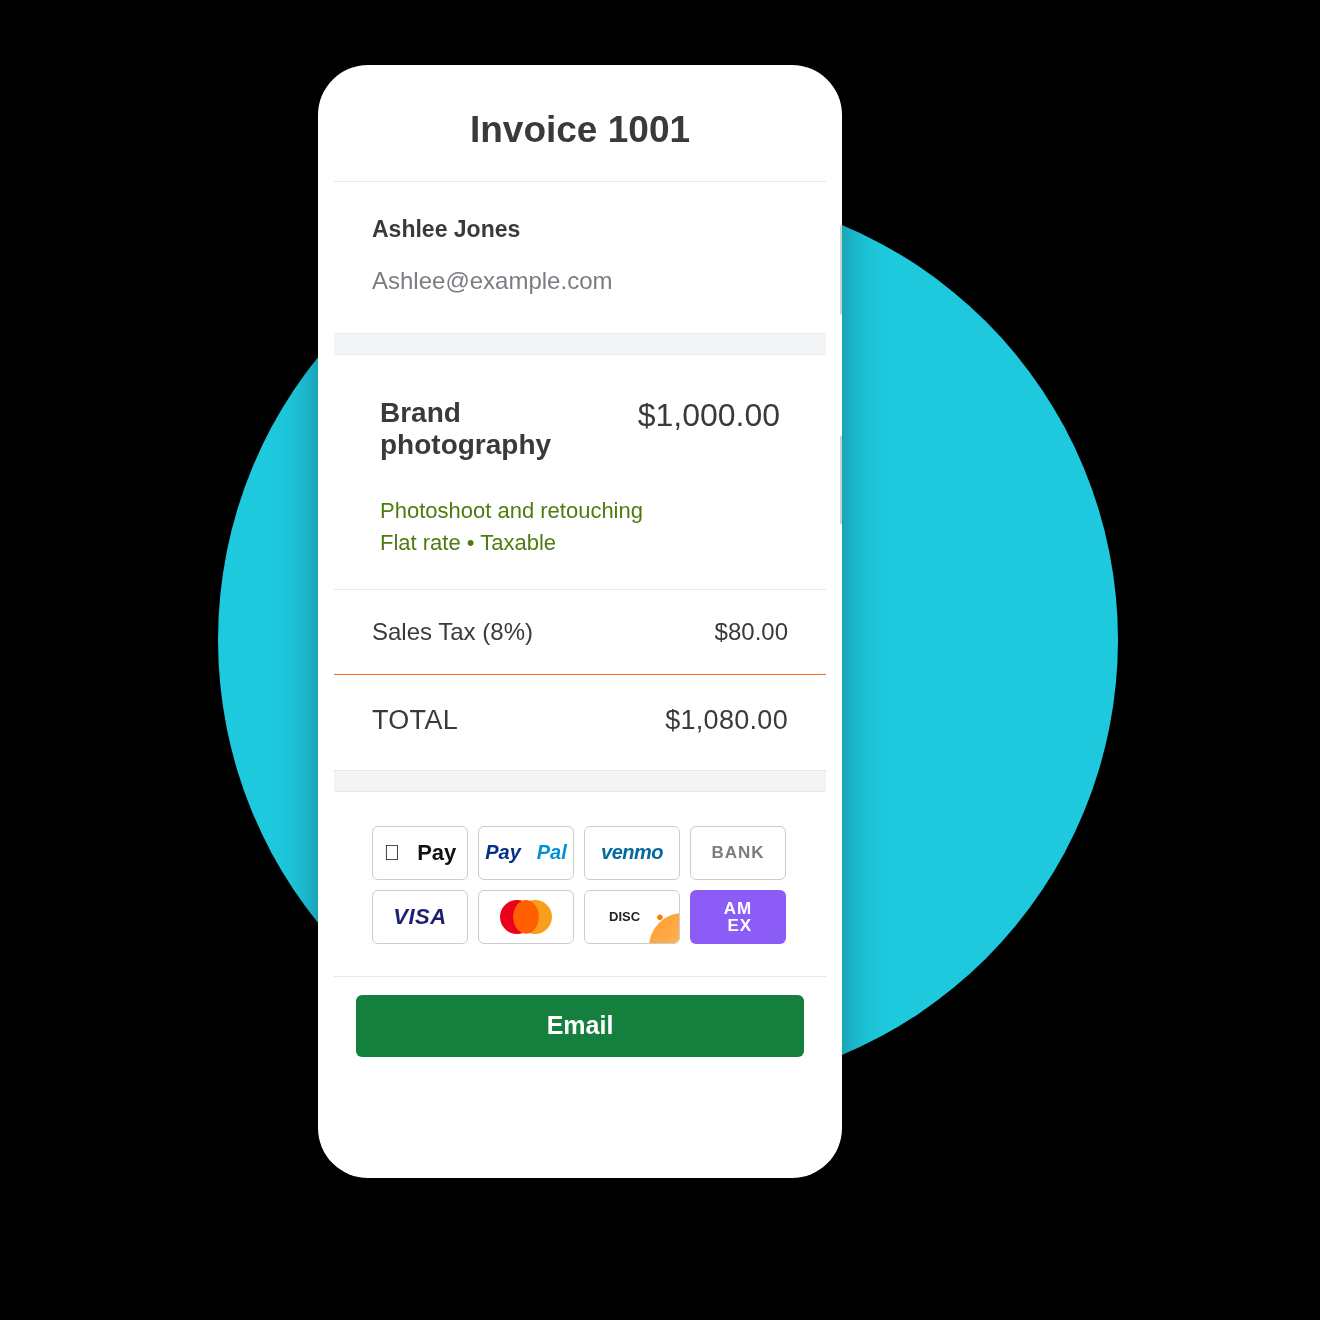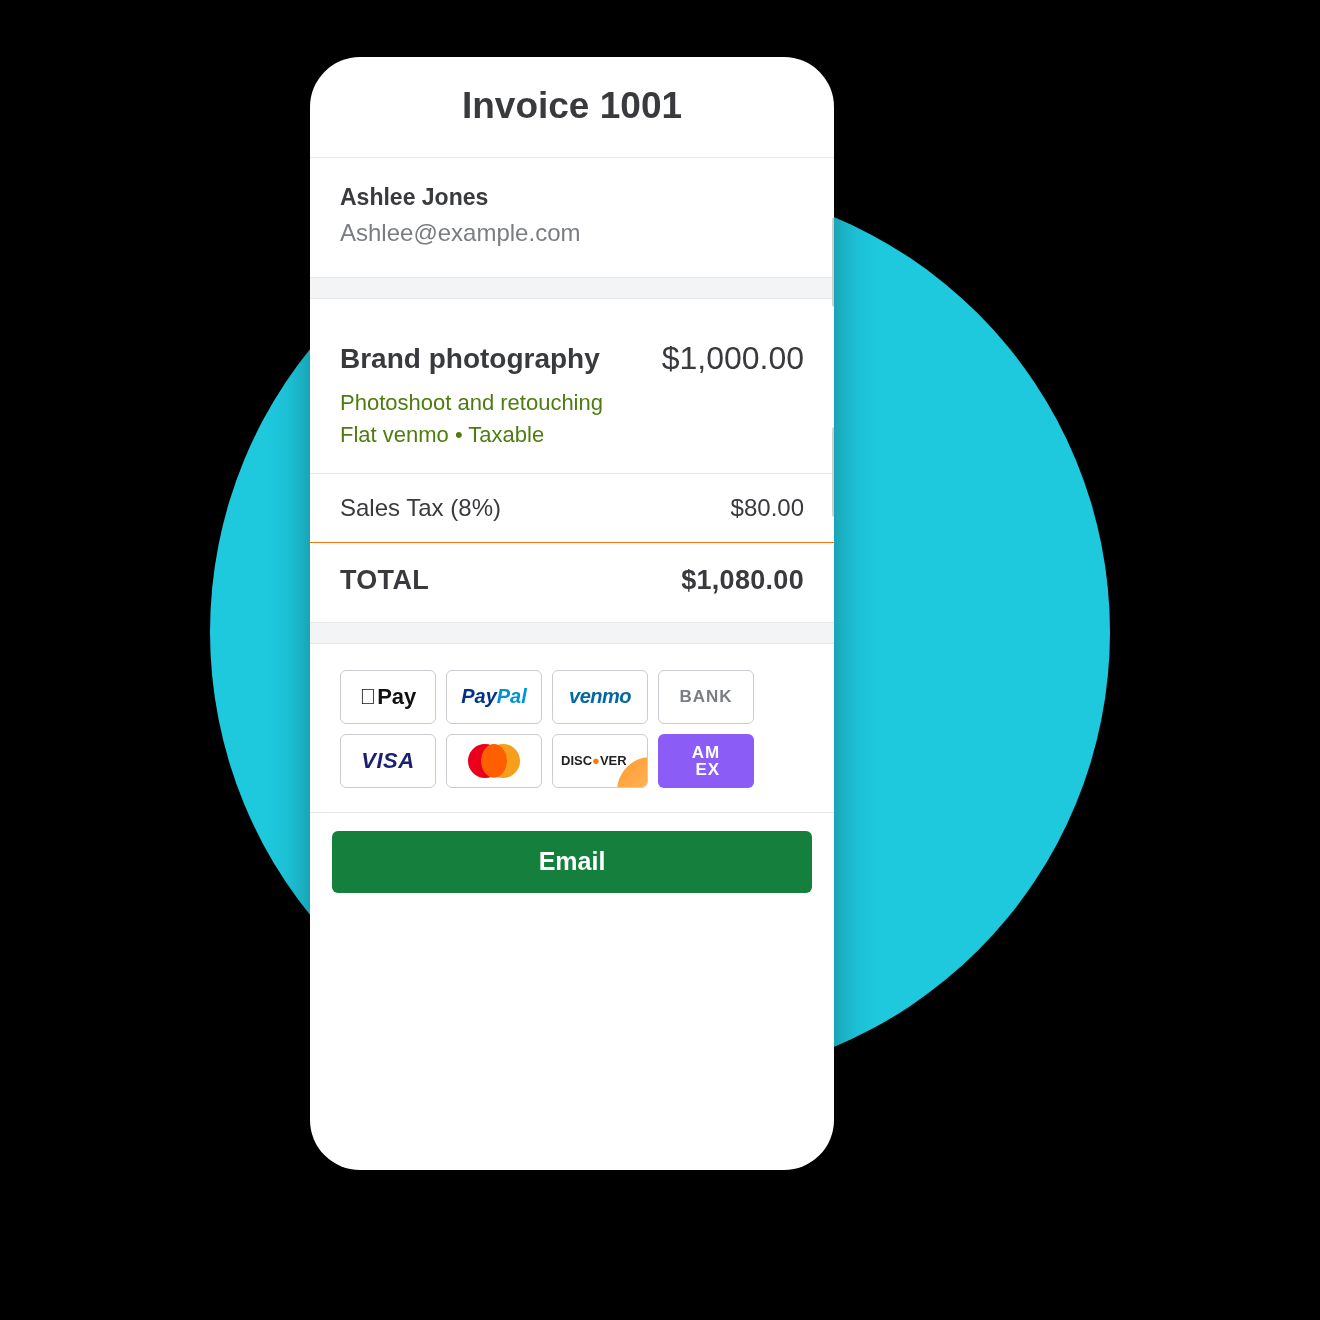--- a/index.html
+++ b/index.html
@@ -1,15 +1,15 @@
 <!DOCTYPE html>
 <html><head>
 <meta charset="utf-8">
 <style>
-  *{box-sizing:border-box;margin:0;padding:0;}
+  *{box-sizing:border-box;margin:0;padding:8px;}
   html,body{width:1320px;height:1320px;}
   body{
     background:#000;
     font-family:-apple-system,BlinkMacSystemFont,"Segoe UI",Helvetica,Arial,sans-serif;
     position:relative;
     overflow:hidden;
   }
   .circle{
     position:absolute;
     width:900px;height:900px;
@@ -73,22 +73,21 @@
     border-top:1px solid #e8e8e8;
     border-bottom:1px solid #e8e8e8;
   }
   .line-item{
     padding:26px 30px 22px 30px;
     border-bottom:1px solid #e8e8e8;
   }
   .li-row{
     display:flex;
     justify-content:space-between;
-    align-items:center;
-    margin-top:15px;
+    align-items:flex-start;
   }
   .li-name{
     font-size:28px;
     font-weight:600;
     color:#393a3d;
   }
   .li-amount{
     font-size:32px;
     font-weight:400;
     color:#393a3d;
@@ -105,21 +104,21 @@
     padding:20px 30px;
     font-size:24px;
     color:#393a3d;
     border-bottom:1px solid #f97316;
   }
   .total-row{
     display:flex;
     justify-content:space-between;
     padding:22px 30px 26px 30px;
     font-size:27px;
-    font-weight:700;
+    font-weight:400;
     letter-spacing:.3px;
     color:#393a3d;
   }
   .payments-heading{
     font-size:24px;
     color:#393a3d;
     margin:0 0 18px 0;
   }
   .pm-grid{
     display:flex;
@@ -206,21 +205,21 @@
 
     <div class="gap"></div>
 
     <div class="line-item">
       <div class="li-row">
         <div class="li-name">Brand photography</div>
         <div class="li-amount">$1,000.00</div>
       </div>
       <div class="li-desc">
         <span>Photoshoot and retouching</span><br>
-        <span>Flat venmo • Taxable</span>
+        <span>Flat rate • Taxable</span>
       </div>
     </div>
 
     <div class="row">
       <span>Sales Tax (8%)</span>
       <span>$80.00</span>
     </div>
 
     <div class="total-row">
       <span>TOTAL</span>

